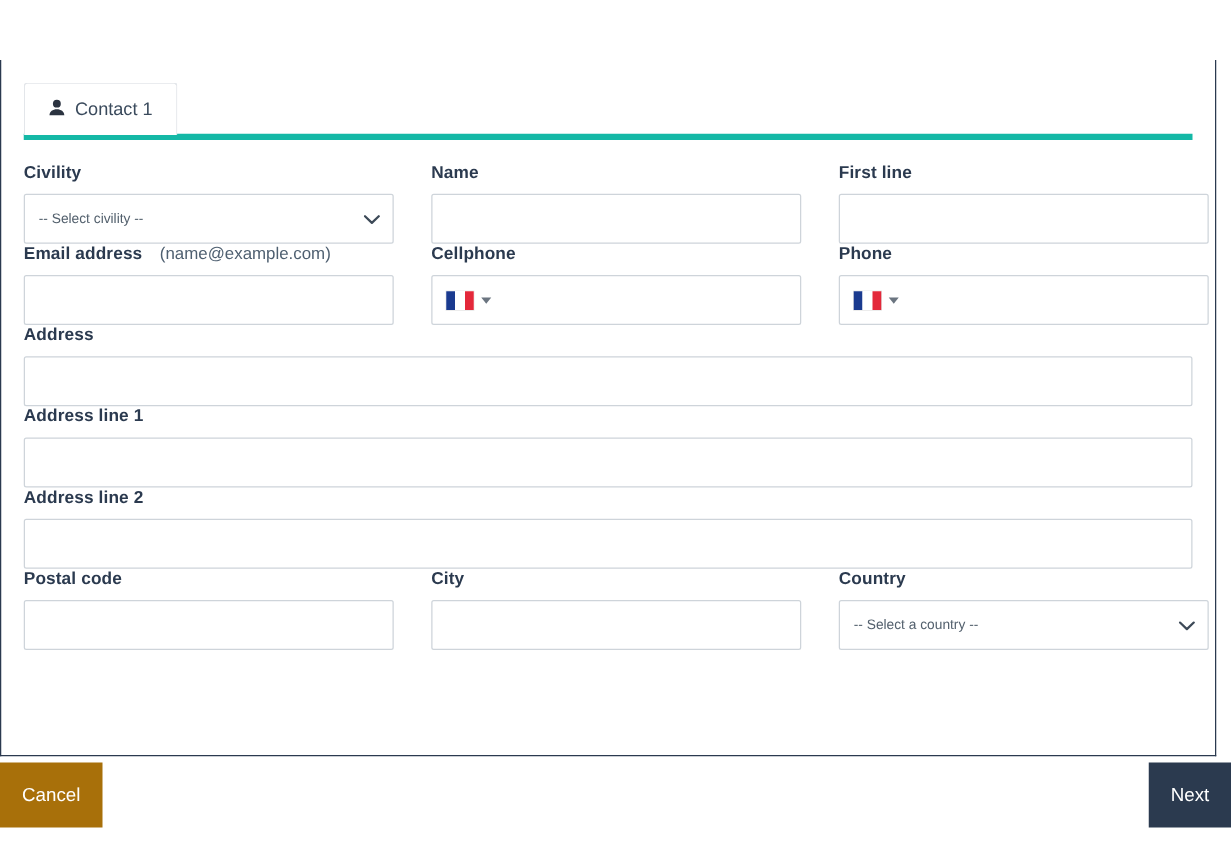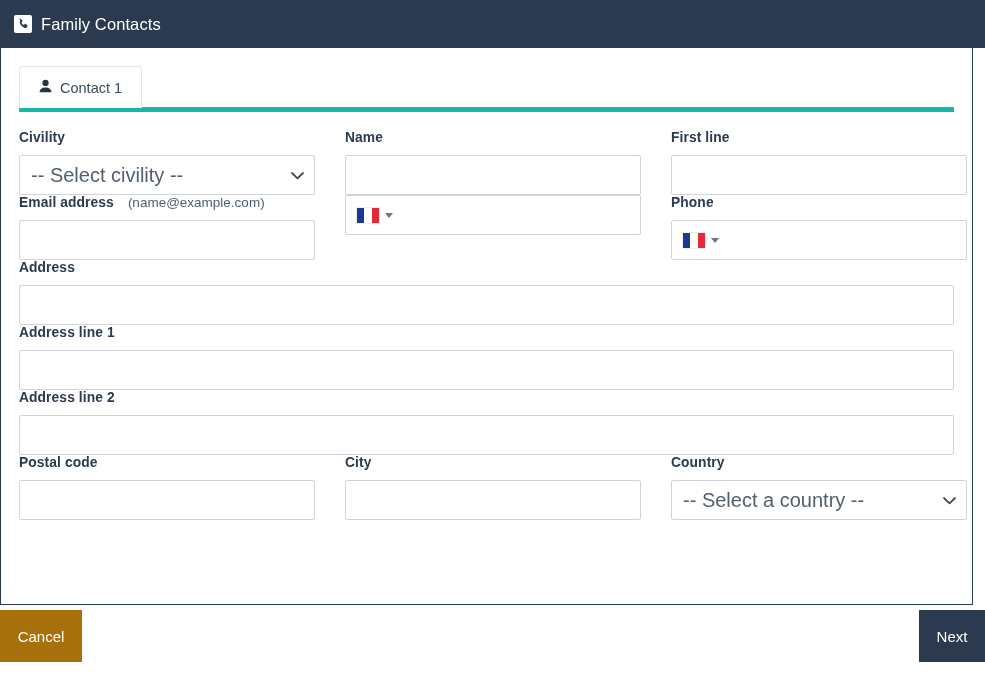--- a/index.html
+++ b/index.html
@@ -134,21 +134,21 @@
 
   .input,
   .select {
     width: 100%;
     height: 40px;
     box-sizing: border-box;
     border: 1px solid #ced4da;
     border-radius: 2px;
     background: #ffffff;
     font-family: "Liberation Sans", sans-serif;
-    font-size: 20px;
+    font-size: 11px;
     color: #53606d;
     padding: 0 11px;
     outline: none;
   }
   .select {
     -webkit-appearance: none;
     -moz-appearance: none;
     appearance: none;
     padding-right: 30px;
   }
@@ -244,28 +244,20 @@
     width: 66px;
     background: #2b3a4f;
     text-align: center;
   }
 </style>
 </head>
 <body>
 
 <div class="app">
 
-  <div class="titlebar">
-    <span class="title-icon">
-      <svg width="13" height="13" viewBox="0 0 16 16" aria-hidden="true">
-        <path fill="#2b3a4f" d="M3.2 1.4c.5-.5 1.3-.5 1.8 0l1.4 1.4c.5.5.5 1.3 0 1.8l-1 1c.6 1.3 1.7 2.4 3 3l1-1c.5-.5 1.3-.5 1.8 0l1.4 1.4c.5.5.5 1.3 0 1.8l-.8.8c-.7.7-1.8.9-2.7.5C6.6 11 4.9 9.3 3.6 6.9c-.5-1-.3-2.1.4-2.8l-.8-2.7z"></path>
-      </svg>
-    </span>
-    <span class="title-text">Family Contacts</span>
-  </div>
 
   <div class="panel">
 
     <div class="tabstrip">
       <div class="tab active">
         <span class="tab-icon">
           <svg width="13" height="14" viewBox="0 0 14 15" aria-hidden="true">
             <circle cx="7" cy="4.2" r="3.4" fill="#2b3340"></circle>
             <path d="M0.6 14.2c0-3.3 2.9-5.2 6.4-5.2s6.4 1.9 6.4 5.2z" fill="#2b3340"></path>
           </svg>
@@ -313,20 +305,23 @@
 
         <div class="field">
           <div class="label-line">
             <span class="label">Email address</span>
             <span class="label-hint">(name@example.com)</span>
           </div>
           <input class="input" type="text" placeholder="" style="">
         </div>
 
         <div class="field">
+          <div class="label-line">
+            <span class="label">Cellphone</span>
+          </div>
           <div class="phone-wrap">
             <span class="flag-btn">
               <span class="flag">
                 <i class="b"></i>
                   <i class="w"></i>
                   <i class="r"></i>
               </span>
               <span class="flag-caret"></span>
             </span>
             <input class="phone-input" type="text" placeholder="" style="">

